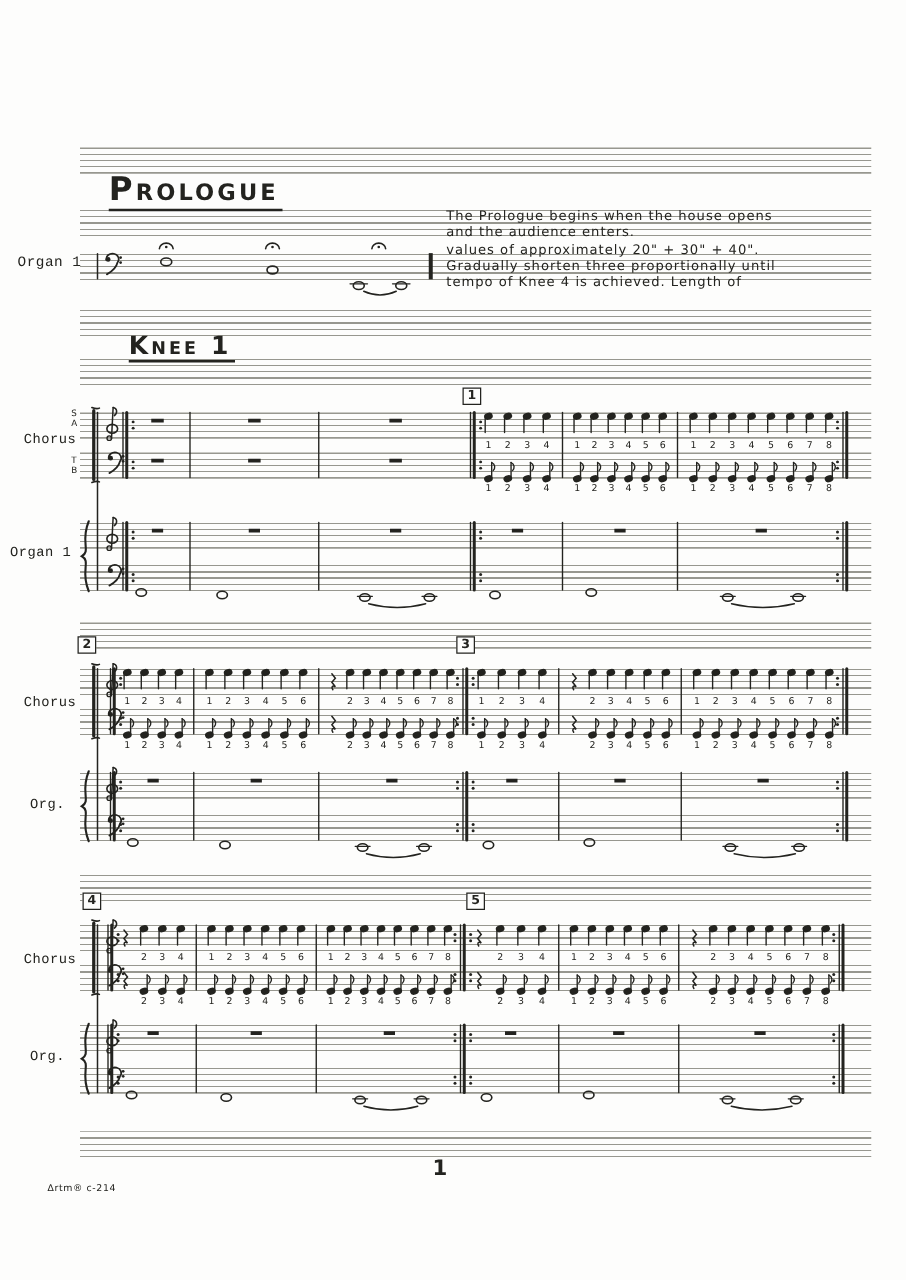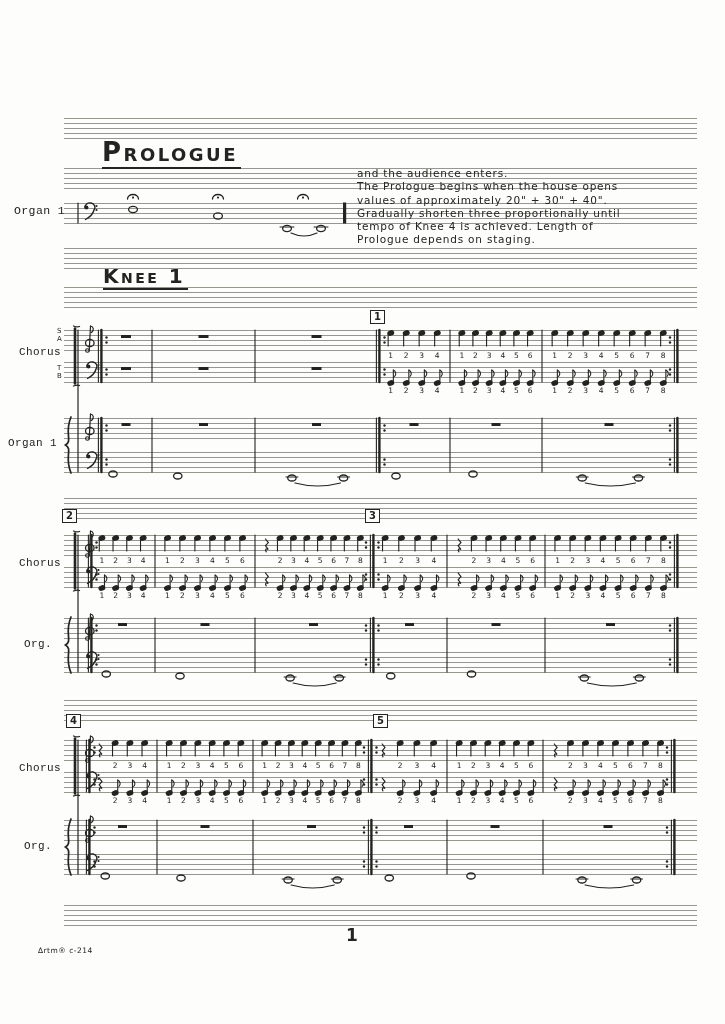--- a/index.html
+++ b/index.html
@@ -3,21 +3,21 @@
 <meta charset="utf-8">
 <style>
   :root{ --ink:#23231f; --staff:#97978f; --paper:#fdfdfc; }
   html,body{margin:0;padding:0;background:#e8e8e6;}
   .page{position:relative;width:725px;height:1024px;background:var(--paper);overflow:hidden;
         font-family:"DejaVu Sans",sans-serif;color:var(--ink);margin:0 auto;}
   .pstaff{position:absolute;left:64px;width:633px;height:21px;
         background:repeating-linear-gradient(to bottom,var(--staff) 0,var(--staff) 1px,transparent 1px,transparent 5px);}
   .title{position:absolute;font-weight:bold;font-variant:small-caps;letter-spacing:2.5px;
         border-bottom:2.2px solid var(--ink);line-height:1;padding:0 3px 2px 0;white-space:nowrap;}
-  #prologue-title{left:102px;top:139px;font-size:26px;}
+  #prologue-title{left:87px;top:139px;font-size:26px;}
   #knee-title{left:87px;top:266px;font-size:20px;margin-left:16px;}
   .instr{position:absolute;font-size:10.5px;letter-spacing:0.8px;line-height:13px;white-space:nowrap;}
   .lbl{position:absolute;font-size:11px;letter-spacing:0.4px;white-space:nowrap;font-family:Liberation Mono, monospace;}
   .vlbl{position:absolute;font-size:7px;line-height:7px;}
   .reh{position:absolute;border:1.6px solid var(--ink);font-size:10px;font-weight:bold;
        padding:0 3px;line-height:12px;background:var(--paper);}
   #pageno{position:absolute;left:346px;top:925px;font-size:17px;font-weight:bold;}
   #imprint{position:absolute;left:38px;top:946px;font-size:7.5px;letter-spacing:0.5px;}
   #ink{position:absolute;left:0;top:0;}
 </style>
@@ -951,29 +951,28 @@
       <line x1="663.1" y1="792" x2="663.1" y2="780" stroke="#23231f" stroke-width="1.1" stroke-linecap="round"></line>
       <path d="M 663.1 780 c 3 1.5 3 4.5 1.2 6.5" stroke="#23231f" stroke-width="1.1" fill="none" stroke-linecap="round"></path>
       <text x="660.5" y="803" fill="#23231f" font-size="7.5" text-anchor="middle" font-family="&quot;DejaVu Sans&quot;,sans-serif">8</text>
     </svg>
 
   <div class="title" id="prologue-title">Prologue</div>
 
   <div class="lbl" style="left:14px;top:204px;font-size:11.5px;">Organ 1</div>
 
   <div class="instr" style="left:357px;top:167px;">
+    <div>The Prologue begins when the house opens</div>
     <div>and the audience enters.</div>
-    <div>The Prologue begins when the house opens</div>
   </div>
 
   <div class="instr" style="left:357px;top:194px;">
     <div>values of approximately 20" + 30" + 40".</div>
     <div>Gradually shorten three proportionally until</div>
     <div>tempo of Knee 4 is achieved.  Length of</div>
-    <div>Prologue depends on staging.</div>
   </div>
 
   <div class="title" id="knee-title">Knee 1</div>
 
   <div class="vlbl" style="left:57px;top:328px;">S</div>
   <div class="vlbl" style="left:57px;top:336px;">A</div>
   <div class="lbl" style="left:19px;top:346px;">Chorus</div>
   <div class="vlbl" style="left:57px;top:365px;">T</div>
   <div class="vlbl" style="left:57px;top:373px;">B</div>
   <div class="lbl" style="left:8px;top:437px;">Organ 1</div>

